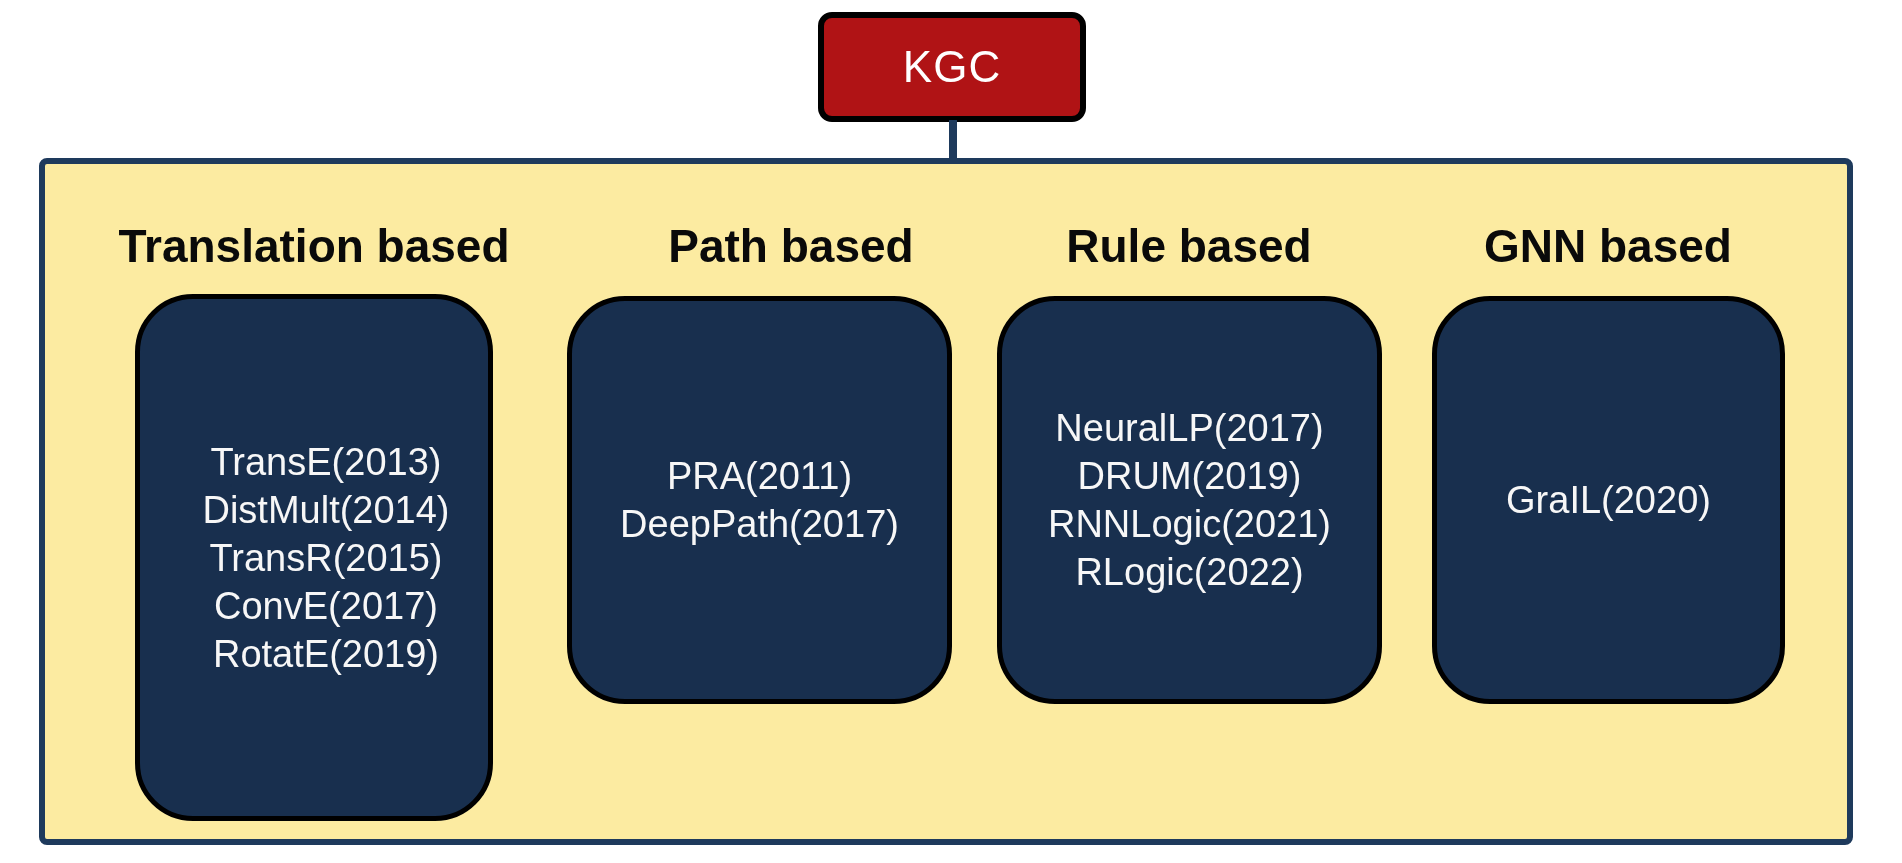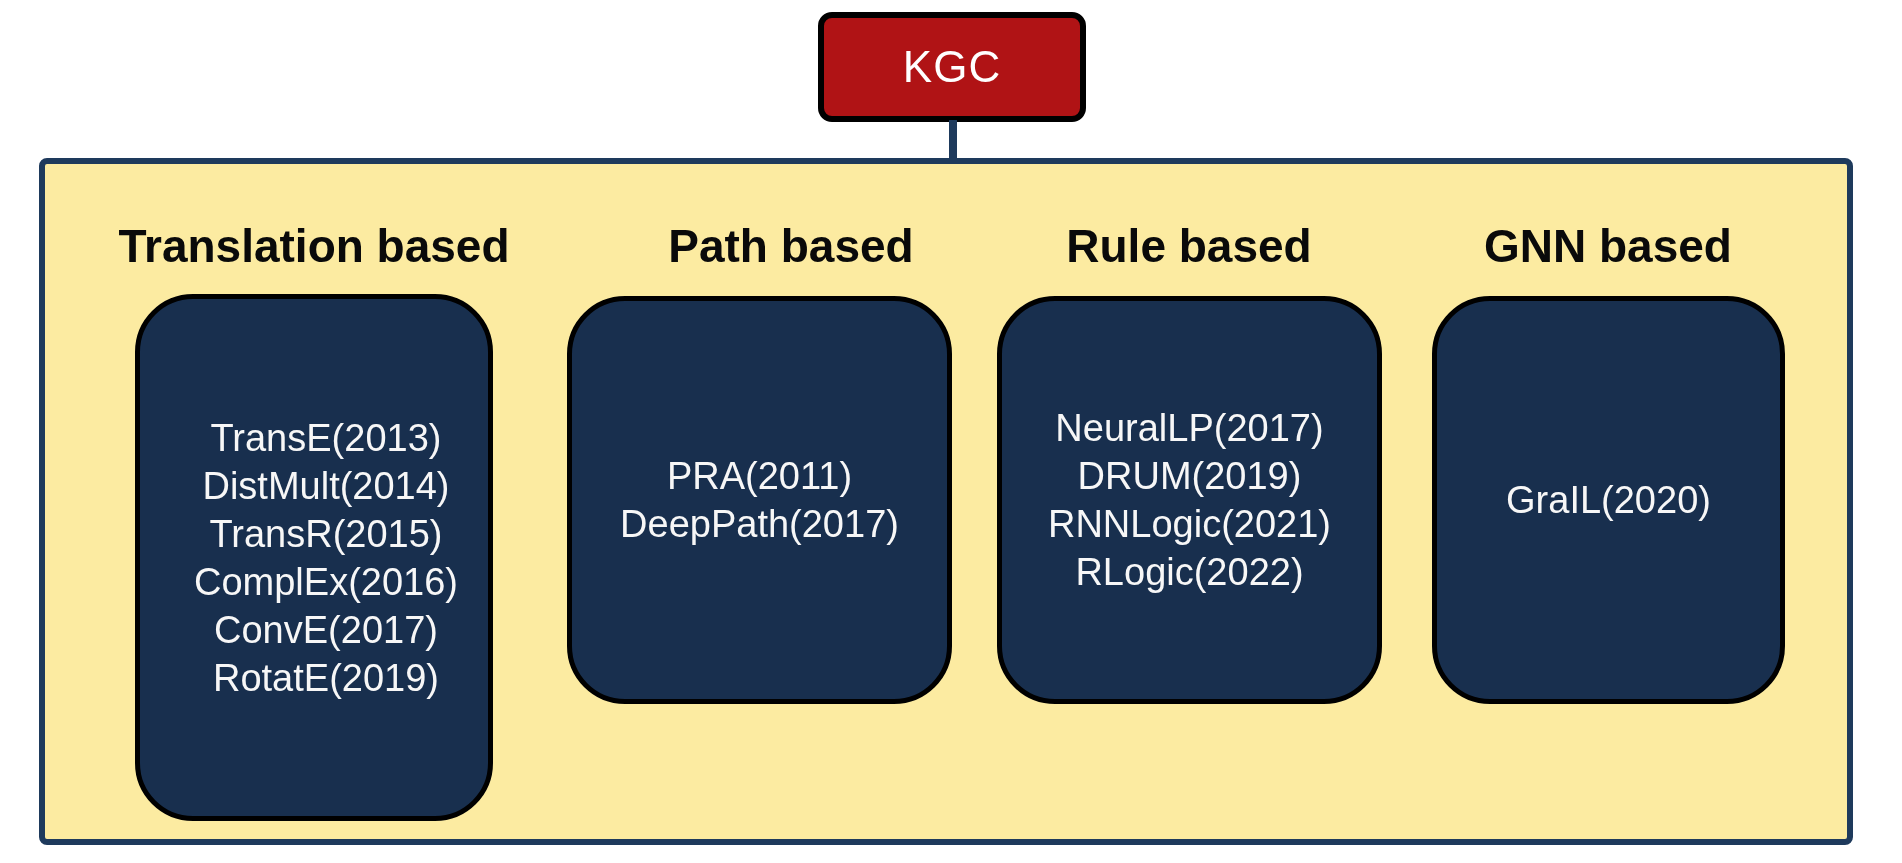--- a/index.html
+++ b/index.html
@@ -111,21 +111,20 @@
     <div class="heading hpos1">Translation based</div>
     <div class="heading hpos2">Path based</div>
     <div class="heading hpos3">Rule based</div>
     <div class="heading hpos4">GNN based</div>
 
     <div class="node bpos1">
       <div class="items">
           <div>TransE(2013)</div>
           <div>DistMult(2014)</div>
           <div>TransR(2015)</div>
-          <div>ComplEx(2016)</div>
           <div>ConvE(2017)</div>
           <div>RotatE(2019)</div>
         </div>
     </div>
 
     <div class="node bpos2">
       <div class="items">
           <div>PRA(2011)</div>
           <div>DeepPath(2017)</div>
         </div>

